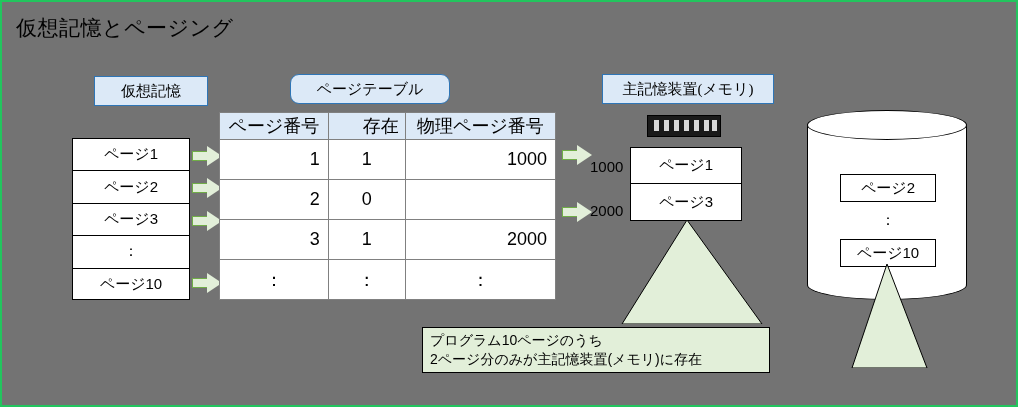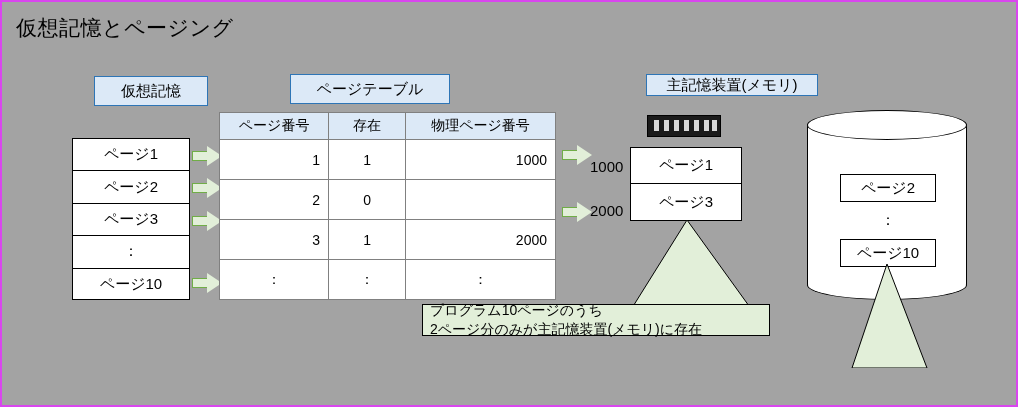--- a/index.html
+++ b/index.html
@@ -8,22 +8,22 @@
   }
   body {
     font-family: "Liberation Sans", sans-serif;
     background: #ffffff;
   }
   #stage {
     position: relative;
     width: 1018px;
     height: 407px;
     box-sizing: border-box;
-    border: 2px solid #d946ef;
-    background: #a3a3a3;
+    border: 2px solid #22c55e;
+    background: #737373;
     overflow: hidden;
   }
   .title {
     position: absolute;
     left: 14px;
     top: 12px;
     font-size: 21px;
     color: #000000;
     letter-spacing: 0.5px;
   }
@@ -80,21 +80,21 @@
 
   
   .ptable {
     position: absolute;
     left: 217px;
     top: 110px;
     width: 337px;
     height: 188px;
     border-collapse: collapse;
     background: #eef2f6;
-    font-size: 14px;
+    font-size: 18px;
     color: #000000;
     padding-left: 20px;
   }
   .ptable th {
     background: #dce9f7;
     border: 1px solid #808080;
     font-weight: normal;
     height: 26px;
     padding: 0 6px;
     text-align: center;
@@ -236,23 +236,23 @@
 </style>
 </head>
 <body>
 
 <div id="stage">
 
   <div class="title">仮想記憶とページング</div>
 
   <div class="hdr-box" style="left:72px; top:74px; width:114px; height:30px;">仮想記憶</div>
 
-  <div class="hdr-box" style="left:268px; top:72px; width:160px; height:30px;">ページテーブル</div>
-
-  <div class="hdr-box" style="left:624px; top:72px; width:172px; height:22px;">主記憶装置(メモリ)</div>
+  <div class="hdr-box" style="left:268px; top:72px; width:160px; height:30px;border-radius:9px;">ページテーブル</div>
+
+  <div class="hdr-box" style="left:580px; top:72px; width:172px; height:30px;font-family:Liberation Serif, serif;">主記憶装置(メモリ)</div>
 
 
   <div class="vm-frame">
     <div class="vm-row">ページ1</div>
     <div class="vm-row">ページ2</div>
     <div class="vm-row">ページ3</div>
     <div class="vm-row dots">：</div>
     <div class="vm-row">ページ10</div>
   </div>
 
@@ -270,21 +270,21 @@
   </div>
   <div class="ablock" style="left:190px; top:271px;">
     <div class="stem"></div>
       <div class="head"></div>
   </div>
 
   <table class="ptable">
     <thead>
       <tr>
         <th style="width:110px;">ページ番号</th>
-        <th style="width:72px;">存在</th>
+        <th style="width:72px;text-align:right;">存在</th>
         <th style="width:155px;">物理ページ番号</th>
       </tr>
     </thead>
     <tbody>
       <tr>
         <td>1</td>
         <td class="center">1</td>
         <td>1000</td>
       </tr>
       <tr>
@@ -337,20 +337,20 @@
     <div class="bottom"></div>
     <div class="top"></div>
   </div>
   <div class="cell-box" style="left:838px; top:172px; width:96px; height:28px;">ページ2</div>
   <div style="position:absolute; left:838px; top:205px; width:96px; height:26px; display:flex; align-items:center; justify-content:center; font-size:15px;">：</div>
   <div class="cell-box" style="left:838px; top:237px; width:96px; height:28px;">ページ10</div>
 
   <svg style="position:absolute; left:610px; top:218px; width:160px; height:104px;">
     <polygon points="75,0 10,104 150,104" fill="#e2efd9" stroke="#000000" stroke-width="1"></polygon>
   </svg>
-  <div class="callout" style="left:420px; top:302px; width:348px; height:32px; display:flex; align-items:center;">プログラム10ページのうち
+  <div class="callout" style="left:420px; top:325px; width:348px; height:46px; display:flex; align-items:center;">プログラム10ページのうち
 2ページ分のみが主記憶装置(メモリ)に存在</div>
 
   <svg style="position:absolute; left:845px; top:262px; width:90px; height:104px;">
     <polygon points="40,0 5,104 80,104" fill="#e2efd9" stroke="#000000" stroke-width="1"></polygon>
   </svg>
 
 </div>
 
 </body></html>

